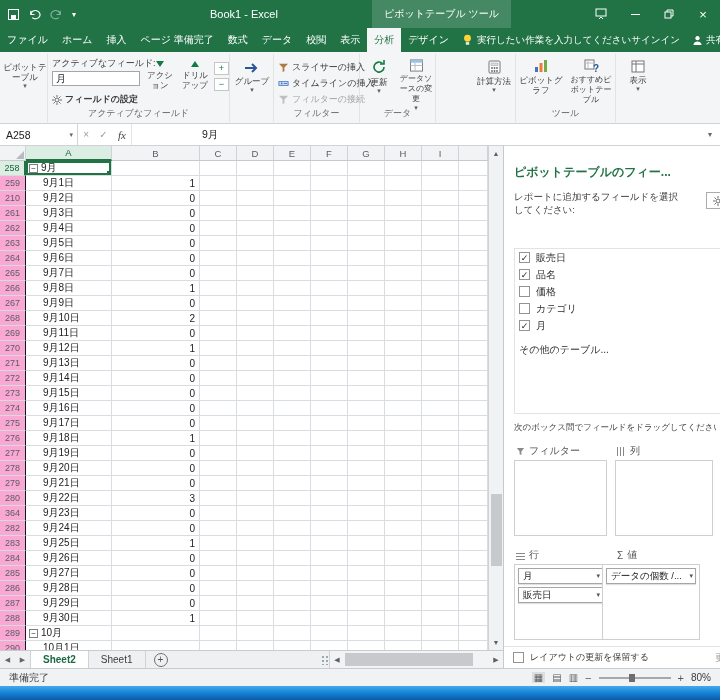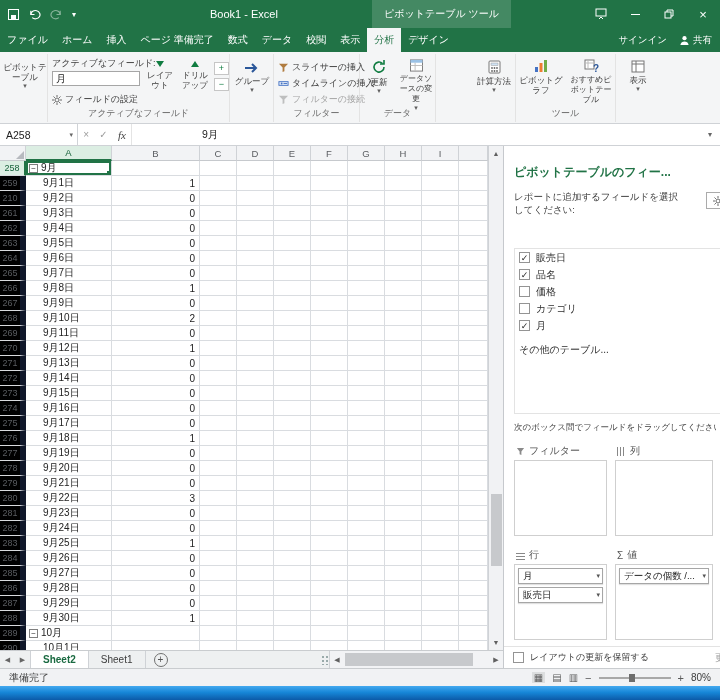--- a/index.html
+++ b/index.html
@@ -50,21 +50,21 @@
 .fx{font-style:italic;font-family:"Liberation Serif",serif;color:#444;font-size:11px;}
 .fcontent{flex:1;display:flex;align-items:center;padding-left:70px;font-size:10.5px;color:#222;}
 .fexpand{width:20px;display:flex;align-items:center;justify-content:center;font-size:8px;color:#666;}
 
 .colhead{position:absolute;left:0;top:146px;width:488px;height:15px;display:flex;}
 .chc{position:relative;display:flex;align-items:center;justify-content:center;background:#f2f3f5;border-right:1px solid #cfd2d6;border-bottom:1px solid #c6c9cd;font-size:9.5px;color:#5a5d61;height:15px;flex:0 0 auto;}
 .chsel{background:#dceee3;color:#17623b;border-bottom:2px solid #217346;}
 .corner::after{content:"";position:absolute;right:1px;bottom:1px;border-left:8px solid transparent;border-bottom:8px solid #b7babf;}
 .gridrows{position:absolute;left:0;top:161px;width:488px;height:489px;overflow:hidden;background:#fff;}
 .grow{display:flex;height:15px;}
-.rn{flex:0 0 26px;width:26px;background:#000000;border-right:6px solid #0f172a;border-bottom:1px solid #d8dadd;font-size:9px;color:#5a5d61;display:flex;align-items:center;justify-content:center;}
+.rn{flex:0 0 26px;width:26px;background:#f9a8d4;border-right:1px solid #0f172a;border-bottom:1px solid #d8dadd;font-size:9px;color:#5a5d61;display:flex;align-items:center;justify-content:center;}
 .rnsel{background:#dceee3;color:#17623b;border-right:2px solid #217346;}
 .cell{background:#fff;border-right:1px solid #d9dce0;border-bottom:1px solid #d9dce0;font-size:10px;color:#222;display:flex;align-items:center;overflow:hidden;flex:0 0 auto;}
 .cA{flex:0 0 86px;width:86px;padding-left:2px;}
 .cB{flex:0 0 88px;width:88px;justify-content:flex-end;padding-right:4px;}
 .indent{padding-left:17px;}
 .obox{flex:0 0 9px;width:9px;height:9px;border:1px solid #7f7f7f;font-size:8px;line-height:7px;text-align:center;color:#333;margin:0 3px 0 1px;background:#fff;}
 .selcell{position:relative;box-shadow:inset 0 0 0 2px #217346;}
 .fillhandle{position:absolute;right:0;bottom:0;width:4px;height:4px;background:#217346;}
 .vscroll{position:absolute;left:488px;top:146px;width:15px;height:504px;background:#f1f2f4;border-left:1px solid #cfd2d6;}
 .vsa{height:15px;display:flex;align-items:center;justify-content:center;font-size:7px;color:#606060;}
@@ -168,20 +168,27 @@
         <div class="rtab">ホーム</div>
         <div class="rtab">挿入</div>
         <div class="rtab">ページ 準備完了</div>
         <div class="rtab">数式</div>
         <div class="rtab">データ</div>
         <div class="rtab">校閲</div>
         <div class="rtab">表示</div>
         <div class="rtab active">分析</div>
         <div class="rtab">デザイン</div>
       </div>
+    <div class="tellme">
+      <svg width="11" height="12" viewBox="0 0 12 14">
+          <circle cx="6" cy="5" r="4" fill="#ffd43b"></circle>
+          <rect x="4" y="9.5" width="4" height="3" fill="#fff" opacity=".9"></rect>
+        </svg>
+      <span>実行したい作業を入力してください</span>
+    </div>
     <div class="tab-right">
       <span>サインイン</span>
       <span class="share">
         <svg width="11" height="11" viewBox="0 0 12 12">
             <circle cx="6" cy="3.5" r="2.3" fill="#fff"></circle>
             <path d="M1.5 11c.4-2.8 2.3-4 4.5-4s4.1 1.2 4.5 4z" fill="#fff"></path>
           </svg>
         <span>共有</span>
       </span>
     </div>
@@ -191,30 +198,30 @@
     <div class="grp" style="left:2px;width:46px">
       <div class="bigbtn" style="left:1px;top:8px;width:44px;">
         <span class="wrapt">ピボットテーブル</span>
         <span class="dar">▾</span>
       </div>
     </div>
 
     <div class="grp" style="left:48px;width:182px">
       <div style="position:absolute;left:4px;top:3px;font-size:9px;">アクティブなフィールド:</div>
       <div class="afinput" style="position:absolute;left:4px;top:17px;width:88px;height:15px;">月</div>
-      <div class="sbtn" style="position:absolute;left:4px;top:39px;">
+      <div class="sbtn" style="position:absolute;left:4px;top:39px;font-weight:bold;">
         <svg width="10" height="10" viewBox="0 0 10 10">
             <circle cx="5" cy="5" r="2" fill="none" stroke="#6a6a6a"></circle>
             <path d="M5 0v2M5 8v2M0 5h2M8 5h2M1.5 1.5l1.4 1.4M7.1 7.1l1.4 1.4M8.5 1.5L7.1 2.9M2.9 7.1L1.5 8.5" stroke="#6a6a6a" stroke-width="1"></path>
           </svg>
         <span>フィールドの設定</span>
       </div>
       <div class="bigbtn" style="left:96px;top:4px;width:32px;">
         <span class="tri-down"></span>
-        <span class="wrapt">レイアウト</span>
+        <span class="wrapt">アクション</span>
       </div>
       <div class="bigbtn" style="left:130px;top:4px;width:34px;">
         <span class="tri-up"></span>
         <span class="wrapt">ドリルアップ</span>
       </div>
       <div style="position:absolute;left:166px;top:8px;">
         <div class="mini-ic">+</div>
         <div class="mini-ic">−</div>
       </div>
       <div class="grp-label">アクティブなフィールド</div>
@@ -696,21 +703,21 @@
         <div class="cell" style="width: 37px;"></div>
         <div class="cell" style="width: 37px;"></div>
         <div class="cell" style="width: 37px;"></div>
         <div class="cell" style="width: 37px;"></div>
         <div class="cell" style="width: 37px;"></div>
         <div class="cell" style="width: 37px;"></div>
         <div class="cell" style="width: 37px;"></div>
         <div class="cell" style="width: 29px;"></div>
       </div>
       <div class="grow">
-        <div class="rn">281</div>
+        <div class="rn">364</div>
         <div class="cell cA indent">
           <span>9月23日</span>
         </div>
         <div class="cell cB">0</div>
         <div class="cell" style="width: 37px;"></div>
         <div class="cell" style="width: 37px;"></div>
         <div class="cell" style="width: 37px;"></div>
         <div class="cell" style="width: 37px;"></div>
         <div class="cell" style="width: 37px;"></div>
         <div class="cell" style="width: 37px;"></div>
@@ -937,21 +944,21 @@
     <div class="abox" id="rowsbox" style="left:10px;top:418px;width:93px;">
         <div class="chip">
           <span>月</span>
           <span class="chiparrow">▾</span>
         </div>
         <div class="chip">
           <span>販売日</span>
           <span class="chiparrow">▾</span>
         </div>
       </div>
-    <div class="abox" id="valuesbox" style="left:111px;top:418px;width:98px;">
+    <div class="abox" id="valuesbox" style="left:98px;top:418px;width:98px;">
         <div class="chip">
           <span>データの個数 /...</span>
           <span class="chiparrow">▾</span>
         </div>
       </div>
 
     <div class="pane-bottom">
       <span class="cb"></span>
       <span class="deferlabel">レイアウトの更新を保留する</span>
       <span class="updatebtn">更新</span>

